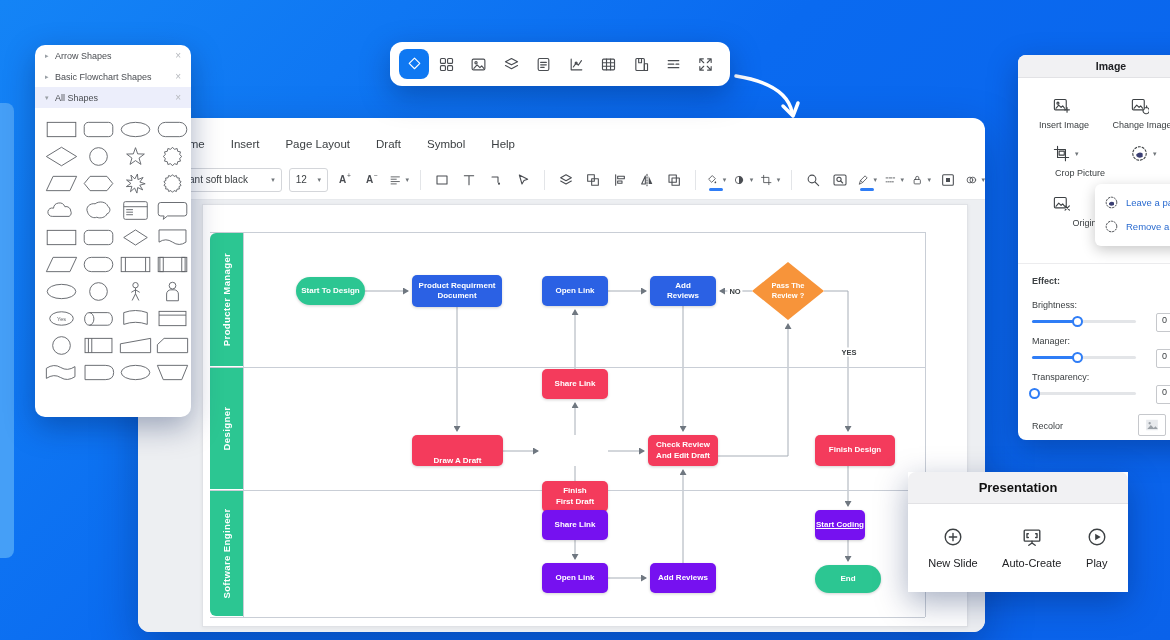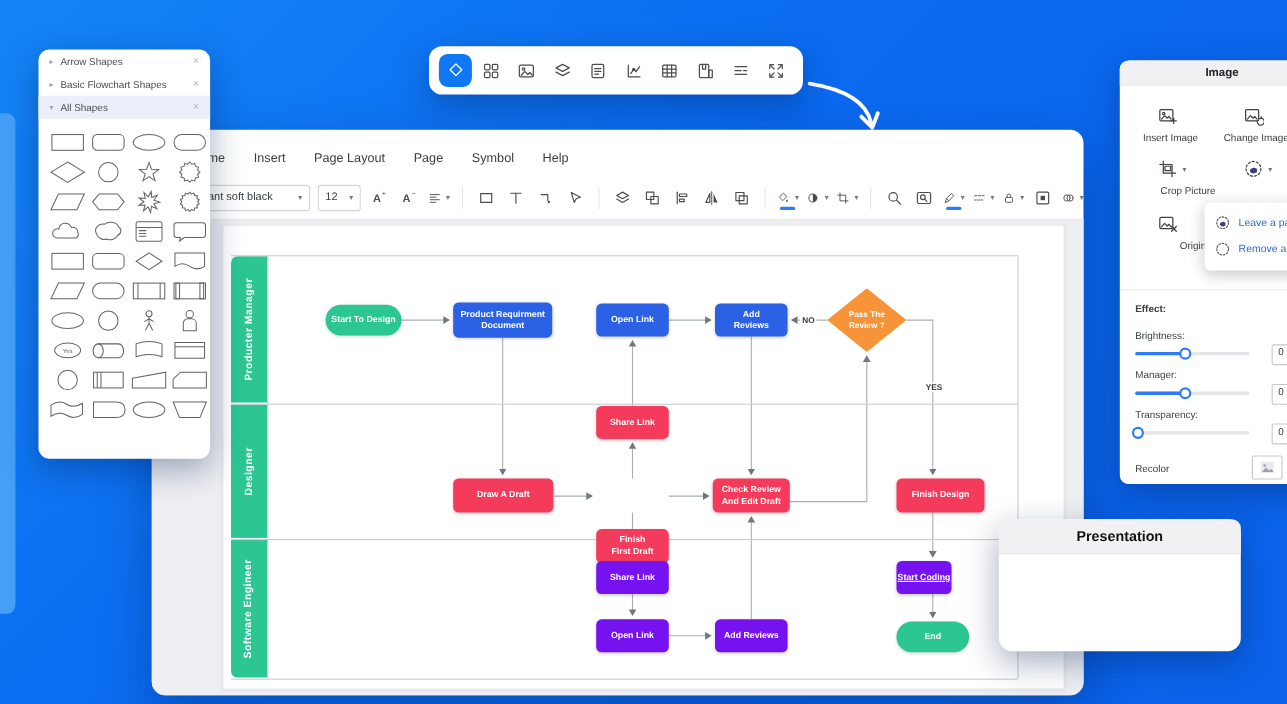--- a/index.html
+++ b/index.html
@@ -69,40 +69,40 @@
             box-shadow:0 4px 14px rgba(0,0,0,.22);padding:6px 0;box-sizing:border-box;z-index:6}
   .popRow{height:24px;display:flex;align-items:center;gap:7px;padding:0 9px;font-size:9.5px;color:#2a6bd0;white-space:nowrap}
   .effLbl{position:absolute;font-size:9px;color:#3c4043}
   .slider{position:absolute;width:104px;height:3px;background:#e3e5e8;border-radius:2px}
   .slider .fillb{position:absolute;left:0;top:0;height:3px;background:#2f7df6;border-radius:2px}
   .slider .thumb{position:absolute;top:-4.5px;width:11px;height:11px;box-sizing:border-box;border:2px solid #2f7df6;
                  background:#fff;border-radius:50%;transform:translateX(-5px)}
   .valBox{position:absolute;left:138px;width:44px;height:15px;border:1px solid #c6c8cc;border-radius:2px;
           font-size:9px;color:#3c4043;padding:1px 5px;background:#fff}
   
-  #presPanel{left:908px;top:472px;width:220px;height:120px;border-radius:12px}
+  #presPanel{left:908px;top:472px;width:220px;height:120px;border-radius:0}
   #presPanel .phead{height:31px;background:#f1f1f3;border-bottom:1px solid #e2e2e5;border-radius:8px 8px 0 0;
                     display:flex;align-items:center;justify-content:center;font-size:13px;font-weight:700;color:#111}
   #presBody{display:flex;justify-content:space-around;align-items:center;height:86px;padding:0 8px}
   .presItem{display:flex;flex-direction:column;align-items:center;gap:9px}
   .presItem .ic{width:22px;height:22px;stroke:#3c4043;stroke-width:1.5}
   .presItem .plbl{font-size:11px;color:#202124}
   #leftAccent{left:0;top:103px;width:14px;height:455px;background:#459ff7;border-radius:0 8px 8px 0;z-index:0}
 </style>
 </head>
 <body>
 
 <div id="leftAccent" class="abs"></div>
 
 <div id="window" class="abs">
   <div id="menubar" class="abs">
       <span class="menu">Home</span>
       <span class="menu">Insert</span>
       <span class="menu">Page Layout</span>
-      <span class="menu">Page</span>
+      <span class="menu">Draft</span>
       <span class="menu">Symbol</span>
       <span class="menu">Help</span>
     </div>
   <div id="ribbon" class="abs">
       <div class="select" style="width: 142px;">
         <span>Elegant soft black</span>
         <span class="caret">▾</span>
       </div>
       <div class="select" style="width: 34px;">
         <span>12</span>
@@ -306,21 +306,21 @@
     <div class="node rect" style="left: 412px; top: 275px; width: 90px; height: 32px; background: rgb(43, 97, 228);"><span>Product Requirment
 Document</span></div>
     <div class="node rect" style="left: 542px; top: 276px; width: 66px; height: 30px; background: rgb(43, 97, 228);"><span>Open Link</span></div>
     <div class="node rect" style="left: 650px; top: 276px; width: 66px; height: 30px; background: rgb(43, 97, 228);"><span>Add
 Reviews</span></div>
     <div class="node diamond" style="left: 752px; top: 262px; width: 72px; height: 58px; background: transparent;"><svg viewBox="0 0 72 58">
         <polygon points="36,0 72,29 36,58 0,29" fill="#f7943a"></polygon>
       </svg><span>Pass The
 Review ?</span></div>
     <div class="node rect" style="left: 542px; top: 369px; width: 66px; height: 30px; background: rgb(244, 59, 92);"><span>Share Link</span></div>
-    <div class="node rect" style="left: 412px; top: 435px; width: 91px; height: 31px; background: rgb(244, 59, 92);"><span>Draw A Draft</span></div>
+    <div class="node rect" style="left: 412px; top: 435px; width: 91px; height: 31px; background: rgb(244, 59, 92); align-items: flex-end;"><span>Draw A Draft</span></div>
     <div class="node rect" style="left: 542px; top: 435px; width: 66px; height: 31px; background: rgb(244, 59, 92); margin-top: 46px;"><span>Finish
 First Draft</span></div>
     <div class="node rect" style="left: 648px; top: 435px; width: 70px; height: 31px; background: rgb(244, 59, 92);"><span>Check Review
 And Edit Draft</span></div>
     <div class="node rect" style="left: 815px; top: 435px; width: 80px; height: 31px; background: rgb(244, 59, 92);"><span>Finish Design</span></div>
     <div class="node rect" style="left: 542px; top: 510px; width: 66px; height: 30px; background: rgb(118, 17, 240);"><span>Share Link</span></div>
     <div class="node rect" style="left: 542px; top: 563px; width: 66px; height: 30px; background: rgb(118, 17, 240);"><span>Open Link</span></div>
     <div class="node rect" style="left: 650px; top: 563px; width: 66px; height: 30px; background: rgb(118, 17, 240);"><span>Add Reviews</span></div>
     <div class="node rect" style="left: 815px; top: 510px; width: 50px; height: 30px; background: rgb(118, 17, 240); text-decoration: underline;"><span>Start Coding</span></div>
     <div class="node stadium" style="left: 815px; top: 565px; width: 66px; height: 28px; background: rgb(44, 198, 146);"><span>End</span></div>
@@ -716,13 +716,36 @@
           <rect x="2" y="3" width="20" height="18" fill="#e8eaed"></rect>
           <circle cx="8" cy="9" r="2" fill="#9aa0a6"></circle>
           <path d="M4 19l6-7 5 5 3-3 4 5z" fill="#9aa0a6"></path>
         </svg>
       </div>
     </div>
 </div>
 
 <div id="presPanel" class="panel abs">
   <div class="phead">Presentation</div>
+  <div id="presBody">
+      <div class="presItem">
+        <svg class="ic" viewBox="0 0 24 24">
+          <circle cx="12" cy="12" r="8.5"></circle>
+          <path d="M12 8v8M8 12h8"></path>
+        </svg>
+        <span class="plbl">New Slide</span>
+      </div>
+      <div class="presItem">
+        <svg class="ic" viewBox="0 0 24 24">
+          <rect x="3.5" y="4.5" width="17" height="12" rx="1"></rect>
+          <path d="M8 8.5H6.5v2M16 8.5h1.5v2M8 12.5H6.5v-1M16 12.5h1.5v-1M12 16.5v2.5M8.5 21l3.5-2.5L15.5 21"></path>
+        </svg>
+        <span class="plbl">Auto-Create</span>
+      </div>
+      <div class="presItem">
+        <svg class="ic" viewBox="0 0 24 24">
+          <circle cx="12" cy="12" r="8.5"></circle>
+          <path d="M10 8.5 16 12l-6 3.5z" fill="#3c4043" stroke="none"></path>
+        </svg>
+        <span class="plbl">Play</span>
+      </div>
+    </div>
 </div>
 
 </body></html>

